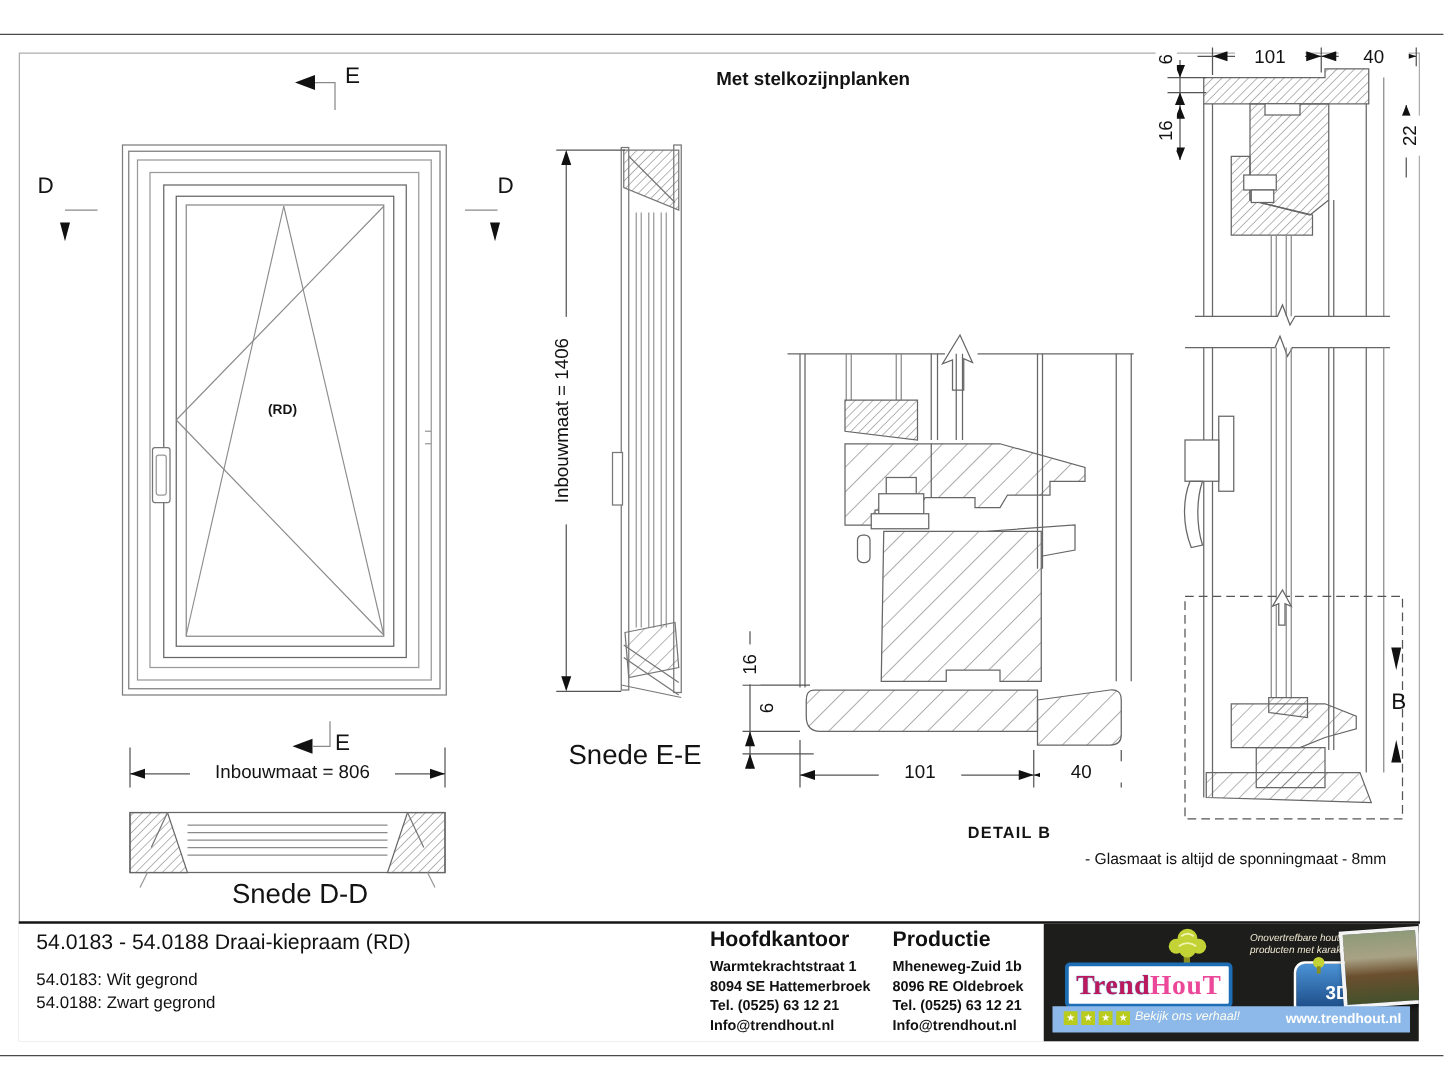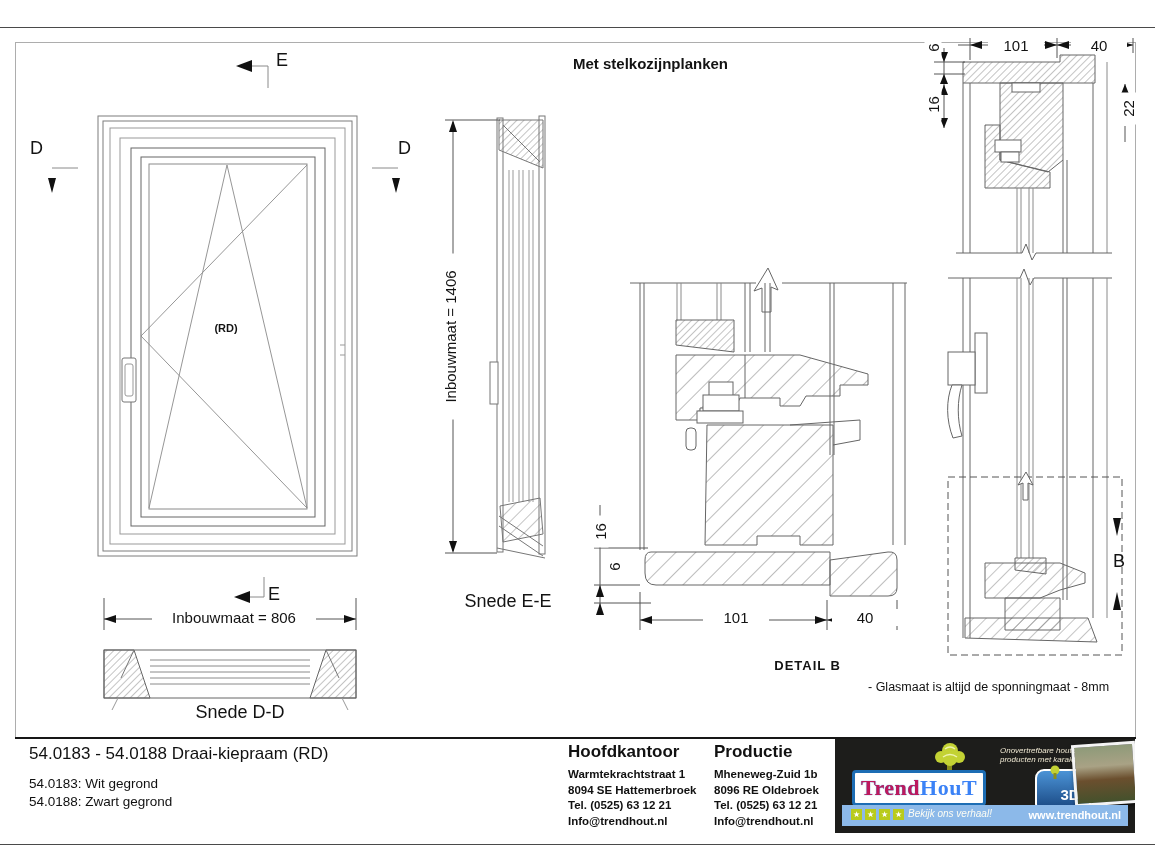--- a/index.html
+++ b/index.html
@@ -6,39 +6,39 @@
   .page{position:relative;width:1155px;height:866px;background:#ffffff;overflow:hidden;
         font-family:"Liberation Sans",sans-serif;color:#111;}
   .hr{position:absolute;left:0;width:1155px;height:1px;background:#4a4a4a;}
   .sheet-border{position:absolute;left:15px;top:42px;width:1121px;height:791px;
         border:1px solid #adadad;box-sizing:border-box;}
   svg.draw{position:absolute;left:0;top:0;width:1155px;height:866px;}
   .lbl{position:absolute;white-space:nowrap;color:#131313;}
   .dim{font-size:15px;background:#fff;padding:0 3px;text-align:center;}
   .rot{transform:rotate(-90deg);transform-origin:center center;}
   .marker{font-size:18px;}
-  .sec-label{font-size:18px;}
+  .sec-label{font-size:22px;}
   .bold{font-weight:bold;}
   .notes{position:absolute;left:868px;top:676px;font-size:12.5px;line-height:23px;}
   .notes div{white-space:nowrap;}
   
   .titleblock{position:absolute;left:15px;top:737px;width:1121px;height:96px;
         border-top:2px solid #161616;box-sizing:border-box;background:#fff;}
   .tb-title{position:absolute;left:14px;top:5px;font-size:17px;font-weight:normal;}
   .tb-variant{position:absolute;left:14px;font-size:13.5px;}
   .addr{position:absolute;top:3px;width:145px;}
   .addr h4{margin:0 0 5px 0;font-size:17px;}
   .addr div{font-size:11.5px;font-weight:bold;line-height:15.5px;white-space:nowrap;}
   
   .logo-box{position:absolute;left:820px;top:0px;width:300px;height:94px;background:#1d1d1b;overflow:hidden;}
   .brand{position:absolute;left:17px;top:31px;width:128px;height:30px;background:#fff;
         border:3px solid #1d6db4;border-radius:4px;text-align:center;line-height:30px;
         font-family:"Liberation Serif",serif;font-weight:bold;font-size:22px;letter-spacing:.5px;}
   .brand .t1{color:#be185d;text-shadow:0 0 1px #1d6db4;}
-  .brand .t2{color:#3b82f6;text-align:center;}
+  .brand .t2{color:#ec4899;text-align:center;}
   .tree{position:absolute;left:92px;top:2px;width:46px;height:32px;}
   .tagline{position:absolute;left:165px;top:7px;width:85px;font-style:italic;font-size:8px;
         line-height:9px;color:#efe8d2;}
   .badge3d{position:absolute;left:200px;top:30px;width:38px;height:40px;border:2px solid #fff;
         border-radius:9px;background:linear-gradient(#4b93d6,#17447e);color:#fff;text-align:center;padding-left:14px;}
   .badge3d .b3{font-size:15px;font-weight:bold;margin-top:15px;}
   .badge3d .bt{position:absolute;left:10px;top:-6px;width:16px;height:14px;}
   .photo{position:absolute;left:238px;top:4px;width:58px;height:56px;border:3px solid #f4f4f4;
         transform:rotate(-4deg);background:linear-gradient(#8e9a79 0%,#a9a285 35%,#6b4f2e 60%,#44512c 100%);
         box-shadow:1px 2px 4px rgba(0,0,0,.6);}

